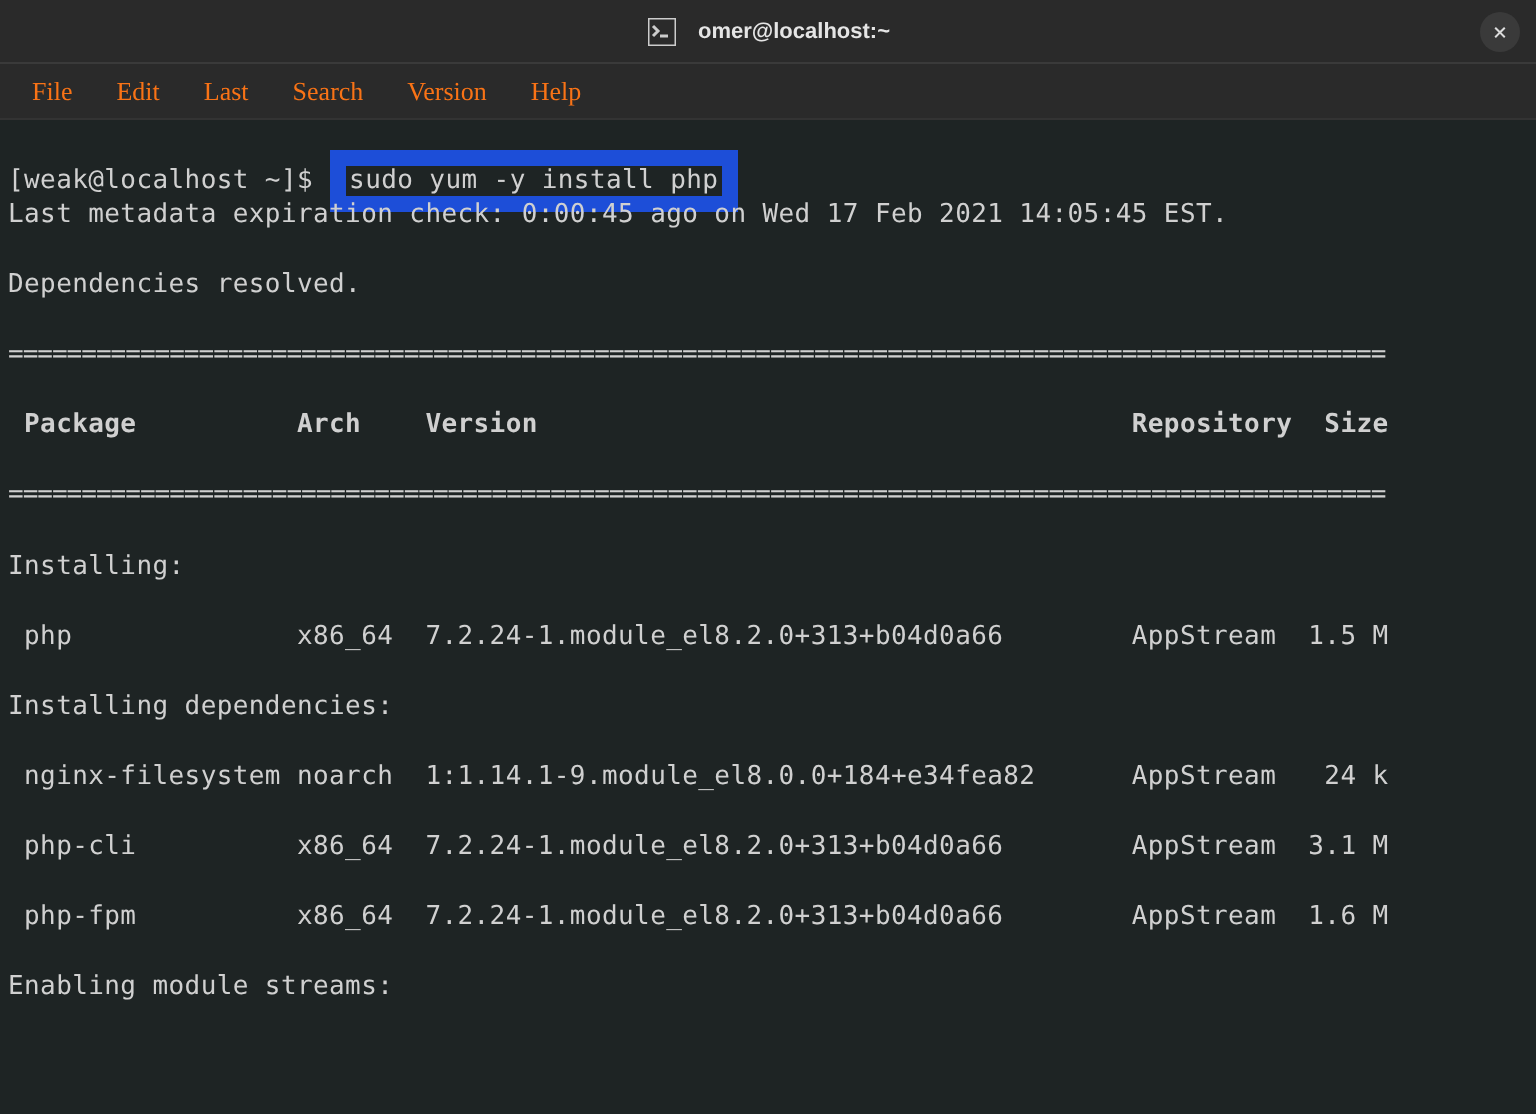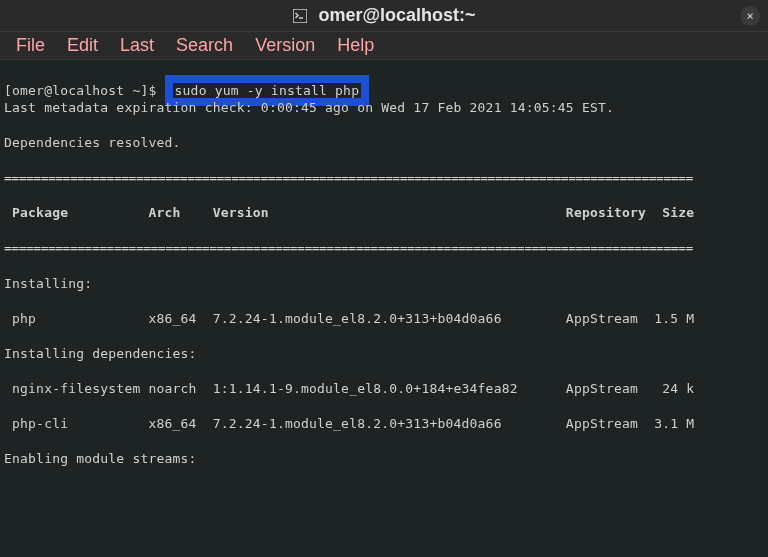--- a/index.html
+++ b/index.html
@@ -29,21 +29,21 @@
     .terminal-icon {
       width: 16px; height: 16px;
       display: inline-flex;
       align-items: center;
       justify-content: center;
       color: #ccc;
     }
     .window-title {
       color: #e5e5e5;
       font-family: sans-serif;
-      font-size: 18px;
+      font-size: 11px;
       font-weight: 600;
     }
     .close-btn {
       position: absolute;
       right: 8px;
       top: 6px;
       width: 20px; height: 20px;
       background: #3a3a3a;
       border-radius: 50%;
       display: flex;
@@ -56,23 +56,23 @@
     .menubar {
       background: #2a2a2a;
       height: 28px;
       display: flex;
       align-items: center;
       padding: 0 6px;
       gap: 2px;
       border-bottom: 1px solid #333;
     }
     .menu-item {
-      color: #fca5a5;
-      font-family: Liberation Sans, sans-serif;
-      font-size: 18px;
+      color: #f97316;
+      font-family: Liberation Serif, serif;
+      font-size: 13px;
       padding: 4px 10px;
       cursor: pointer;
     }
     .terminal-area {
       background: #1e2424;
       padding: 4px 4px;
       line-height: 1.35;
       white-space: pre;
       font-size: 13px;
       letter-spacing: 0.2px;
@@ -114,31 +114,32 @@
 <div class="menubar">
   <span class="menu-item">File</span>
   <span class="menu-item">Edit</span>
   <span class="menu-item">Last</span>
   <span class="menu-item">Search</span>
   <span class="menu-item">Version</span>
   <span class="menu-item">Help</span>
 </div>
 
 <div class="terminal-area">
-<span class="prompt-line">[omer@localhost ~]$ </span><span class="cmd-highlight">sudo yum -y install php</span>
+<span class="prompt-line">[weak@localhost ~]$ </span><span class="cmd-highlight">sudo yum -y install php</span>
 <div class="row">Last metadata expiration check: 0:00:45 ago on Wed 17 Feb 2021 14:05:45 EST.</div>
 <div class="row">Dependencies resolved.</div>
 <div class="separator">==============================================================================================</div>
 <div class="hdr-row"> Package          Arch    Version                                     Repository  Size</div>
 <div class="separator">==============================================================================================</div>
 <div class="row">Installing:</div>
 <div class="row"> php              x86_64  7.2.24-1.module_el8.2.0+313+b04d0a66        AppStream  1.5 M</div>
 <div class="row">Installing dependencies:</div>
 <div class="row"> nginx-filesystem noarch  1:1.14.1-9.module_el8.0.0+184+e34fea82      AppStream   24 k</div>
 <div class="row"> php-cli          x86_64  7.2.24-1.module_el8.2.0+313+b04d0a66        AppStream  3.1 M</div>
+<div class="row"> php-fpm          x86_64  7.2.24-1.module_el8.2.0+313+b04d0a66        AppStream  1.6 M</div>
 <div class="row">Enabling module streams:</div>
 
 
 
 
 
 
 
 
 

